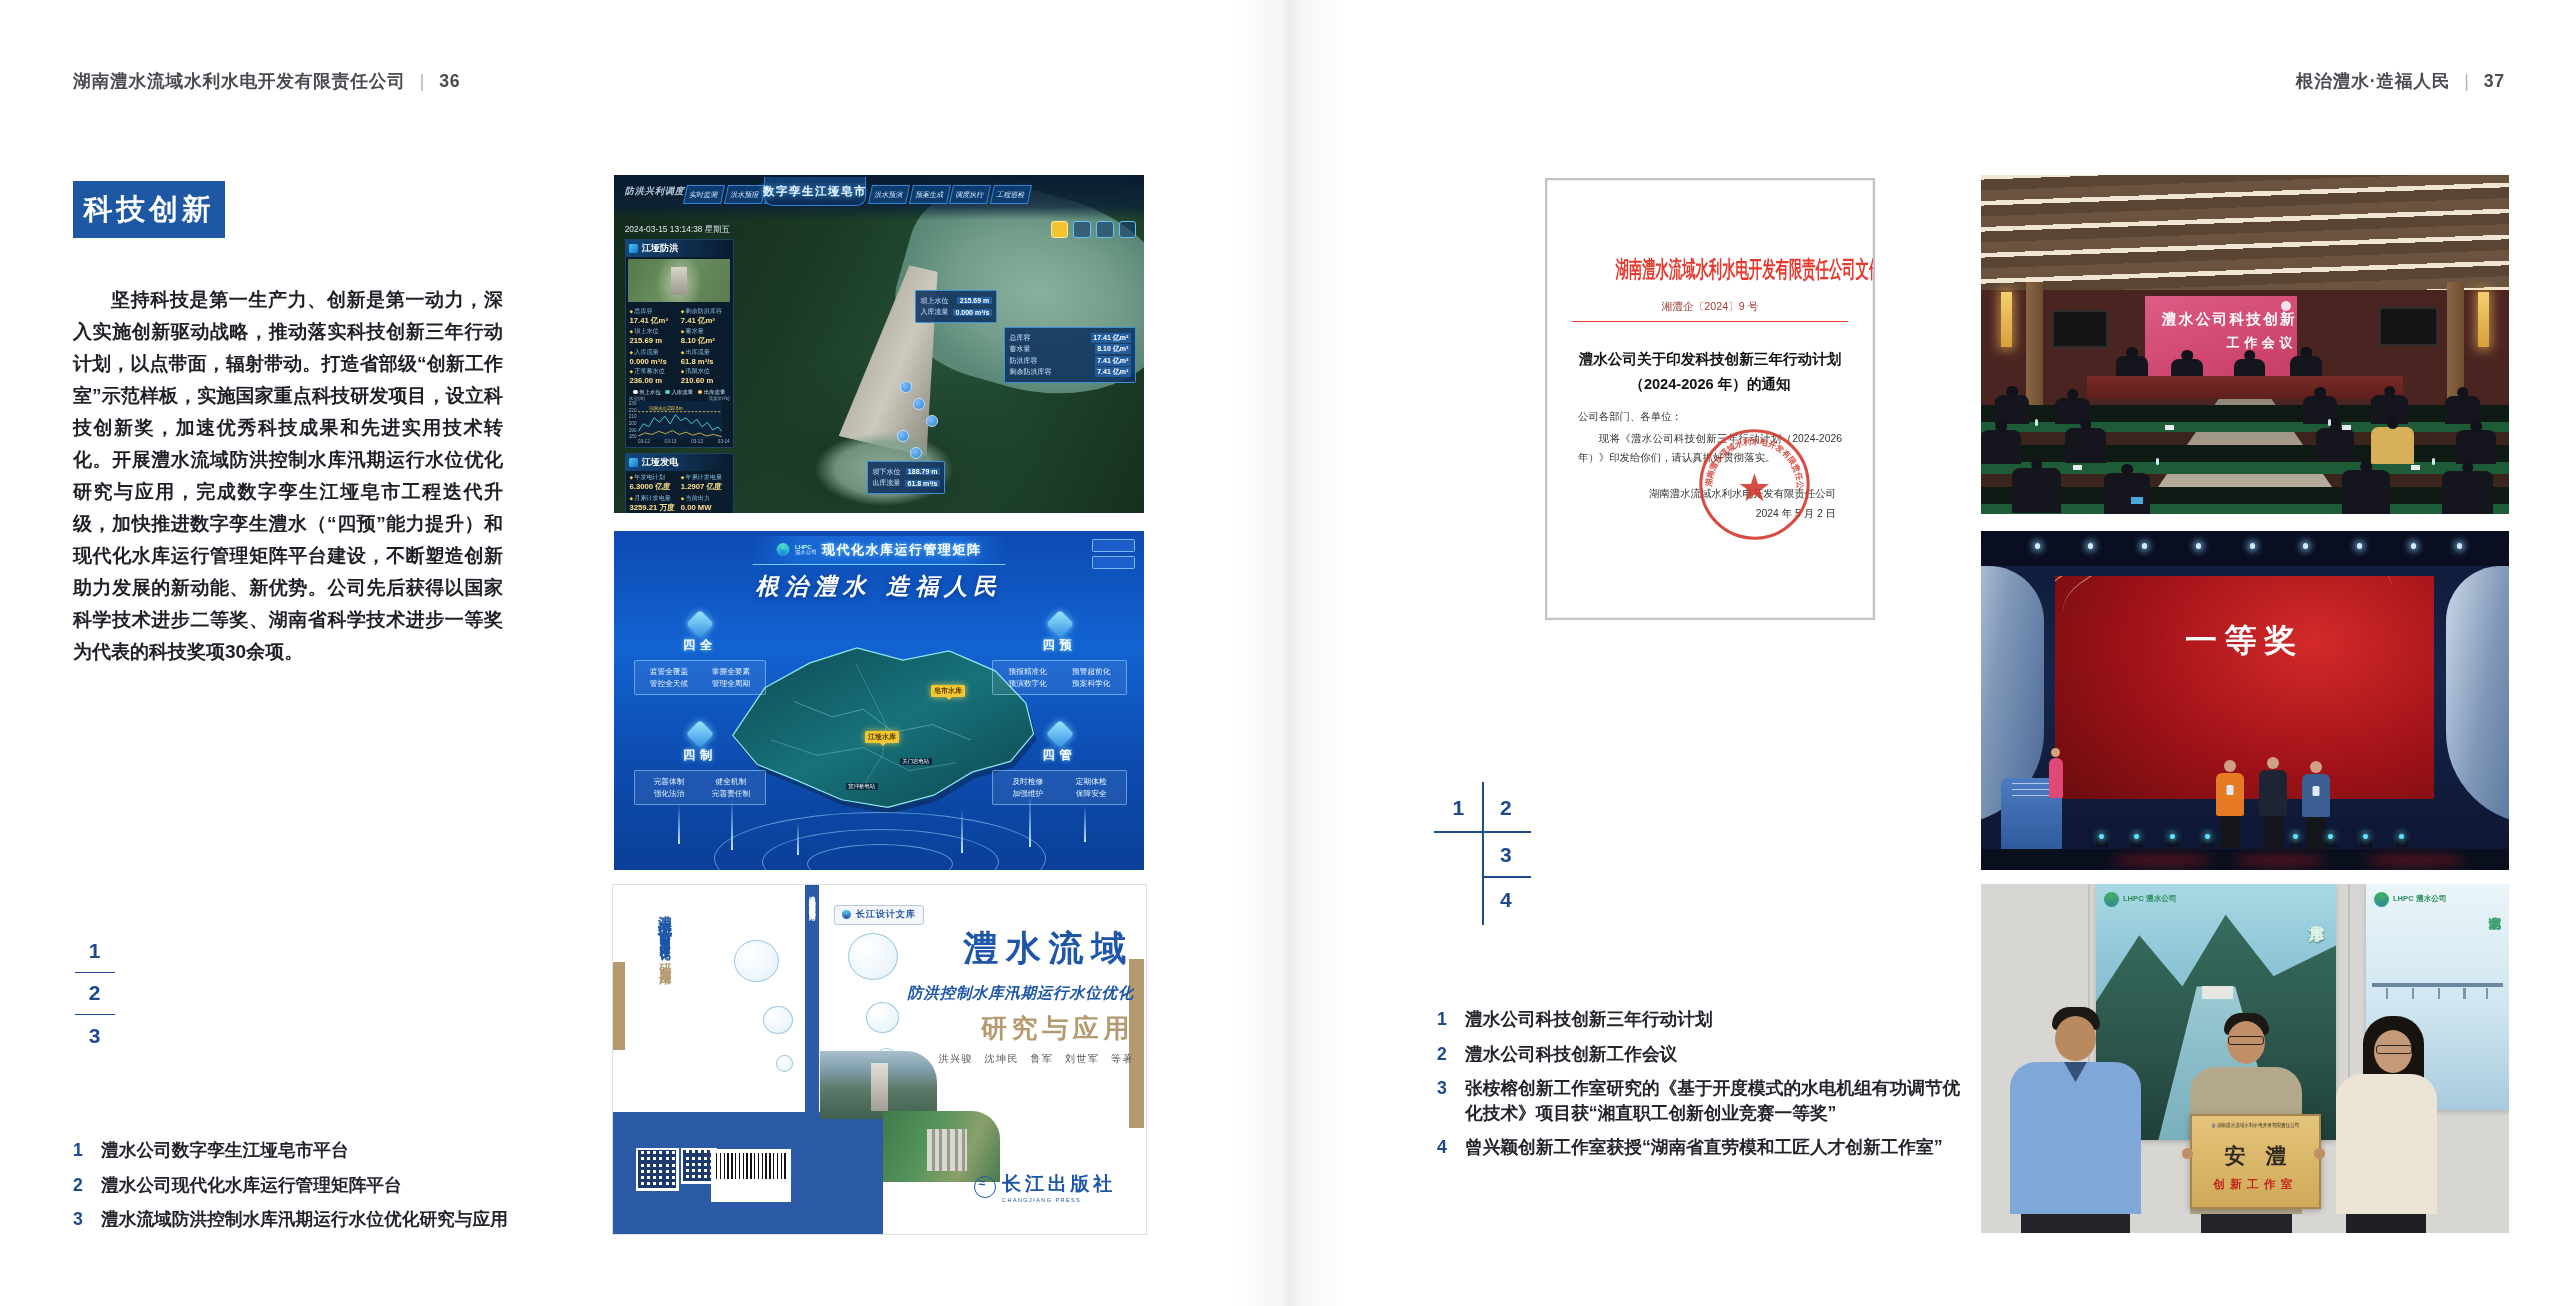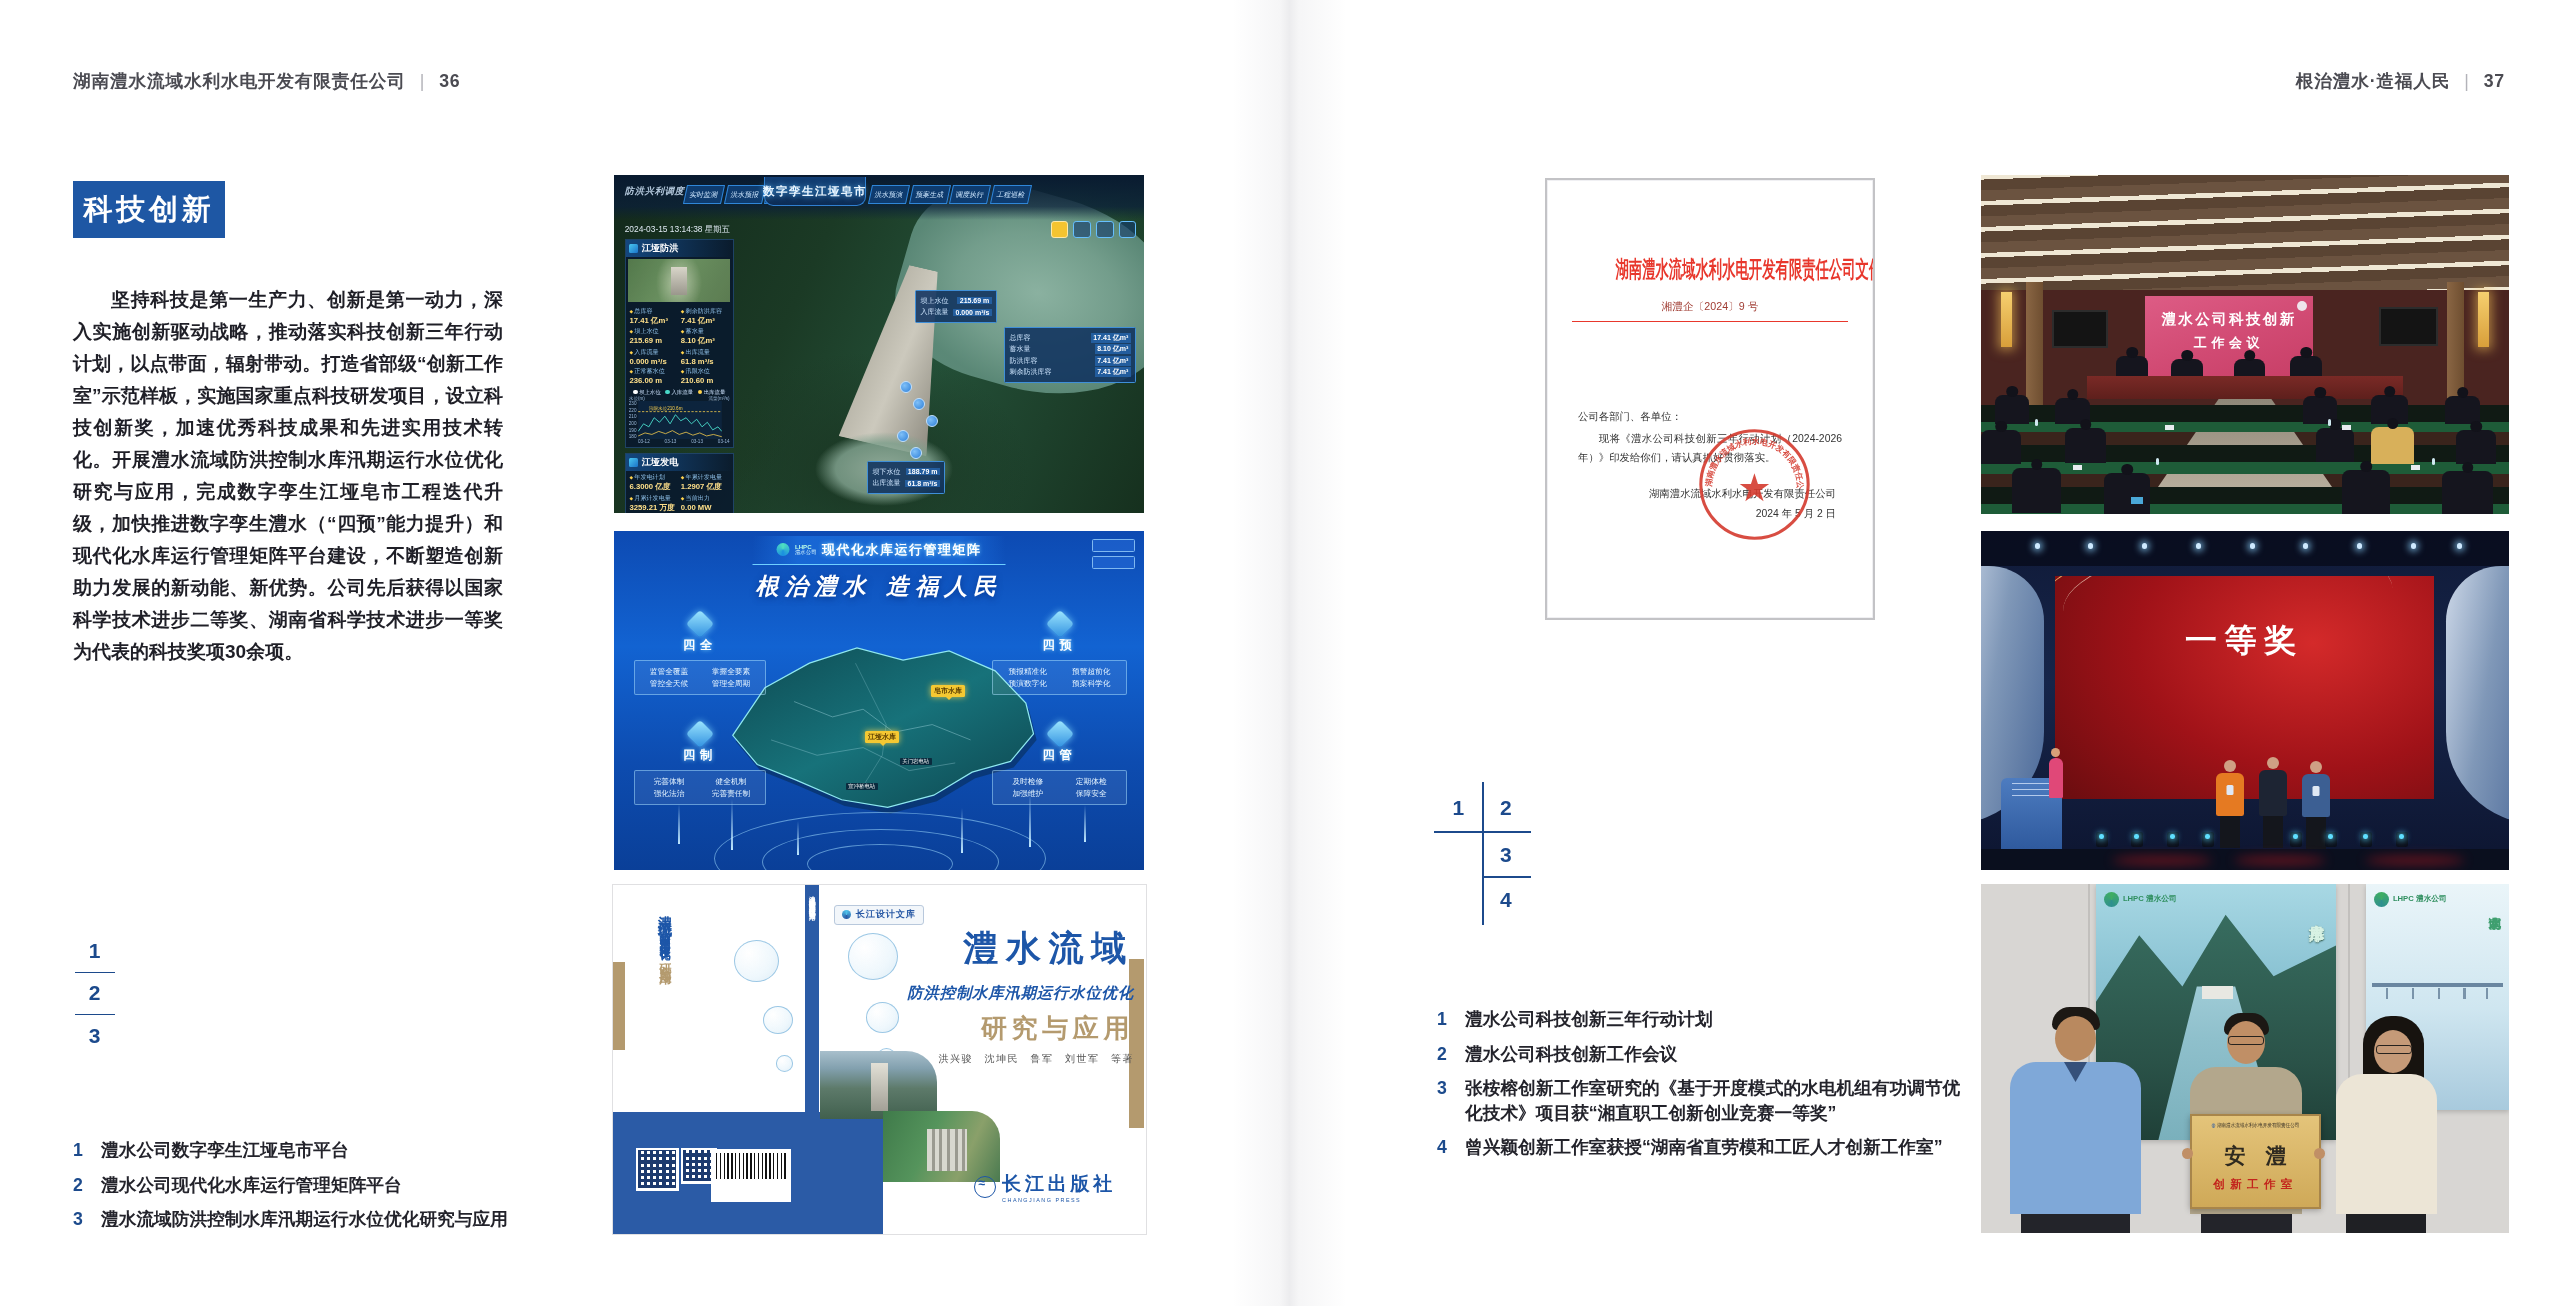--- a/index.html
+++ b/index.html
@@ -153,22 +153,22 @@
   .doc-sign{position:absolute;top:304px;left:31px;right:37px;text-align:right;font-size:10.4px;color:#333;line-height:20px;}
   .doc-seal{position:absolute;left:150px;top:247px;width:115px;height:115px;opacity:.9;}
   
   .mtg{background:#3a241c;}
   .mtg-ceil{position:absolute;top:0;left:0;right:0;height:115px;
      background:repeating-linear-gradient(178deg,#efe7d4 0 4.6px,#5a4433 4.6px 15.4px,#6b5340 15.4px 26px);}
   .mtg-wall{position:absolute;top:115px;left:0;right:0;height:115px;background:#4a2420;}
   .mtg-pillar{position:absolute;top:107px;width:17px;height:123px;background:linear-gradient(90deg,#8a6644,#6e4e30);}
   .mtg-lamp{position:absolute;top:117px;width:10.7px;height:55px;background:linear-gradient(180deg,#f6cf6f,#d89f3a);box-shadow:0 0 10.7px 3.1px rgba(250,200,90,.55);}
   .mtg-tv{position:absolute;background:#141414;border:2.3px solid #2c2c2c;}
-  .mtg-screen{position:absolute;left:164px;top:121px;width:168px;height:81px;
-     background:linear-gradient(160deg,#dd5c85 0%,#d14a73 55%,#c73e66 100%);text-align:center;color:#fff;}
+  .mtg-screen{position:absolute;left:164px;top:121px;width:152px;height:81px;
+     background:linear-gradient(160deg,#dd5c85 0%,#d14a73 55%,#c73e66 100%);text-align:right;color:#fff;}
   .mtg-screen .l1{margin-top:14px;font-size:14.6px;font-weight:bold;letter-spacing:2.3px;}
   .mtg-screen .l2{margin-top:4.6px;font-size:13px;font-weight:bold;letter-spacing:4.6px;}
   .mtg-screen i{position:absolute;right:6.1px;top:4.6px;width:10px;height:10px;border-radius:50%;background:#f2f4f8;opacity:.9;}
   .mtg-table{position:absolute;left:106px;top:201px;width:316px;height:23px;background:linear-gradient(180deg,#7a2a26,#5e1f1c);}
   .mtg-person{position:absolute;background:#15151e;border-radius:7.7px 7.7px 0 0;}
   .mtg-person:before{content:"";position:absolute;left:50%;top:-9.2px;transform:translateX(-50%);width:11.5px;height:11.5px;border-radius:50%;background:#12121a;}
   .mtg-row{position:absolute;left:0;right:0;background:#1e5c38;}
   .mtg-rowdark{position:absolute;left:0;right:0;background:#101a14;}
   .mtg-aisle{position:absolute;left:0;top:224px;width:528px;height:115px;
      clip-path:polygon(45% 0,55% 0,70% 100%,30% 100%);background:linear-gradient(180deg,#8f8778,#c2b8a6);}
@@ -597,20 +597,24 @@
   </div>
 
   <div class="pg-header" style="right:71px;text-align:right;">
     <span>根治澧水·造福人民</span><span class="hd-div">|</span><span>37</span>
   </div>
 
   <div class="fig doc" style="left:1545px;top:178px;width:326px;height:438px;">
     <div class="doc-head">湖南澧水流域水利水电开发有限责任公司文件</div>
     <div class="doc-num">湘澧企〔2024〕9 号</div>
     <div class="doc-hr"></div>
+    <div class="doc-title">
+      <div>澧水公司关于印发科技创新三年行动计划</div>
+      <div>（2024-2026 年）的通知</div>
+    </div>
     <div class="doc-body">
       <div>公司各部门、各单位：</div>
       <div class="ind">现将《澧水公司科技创新三年行动计划（2024-2026 年）》印发给你们，请认真抓好贯彻落实。</div>
     </div>
     <div class="doc-sign">
       <div>湖南澧水流域水利水电开发有限责任公司</div>
       <div>2024 年 5 月 2 日</div>
     </div>
     <svg class="doc-seal" viewBox="0 0 150 150">
       <defs>

